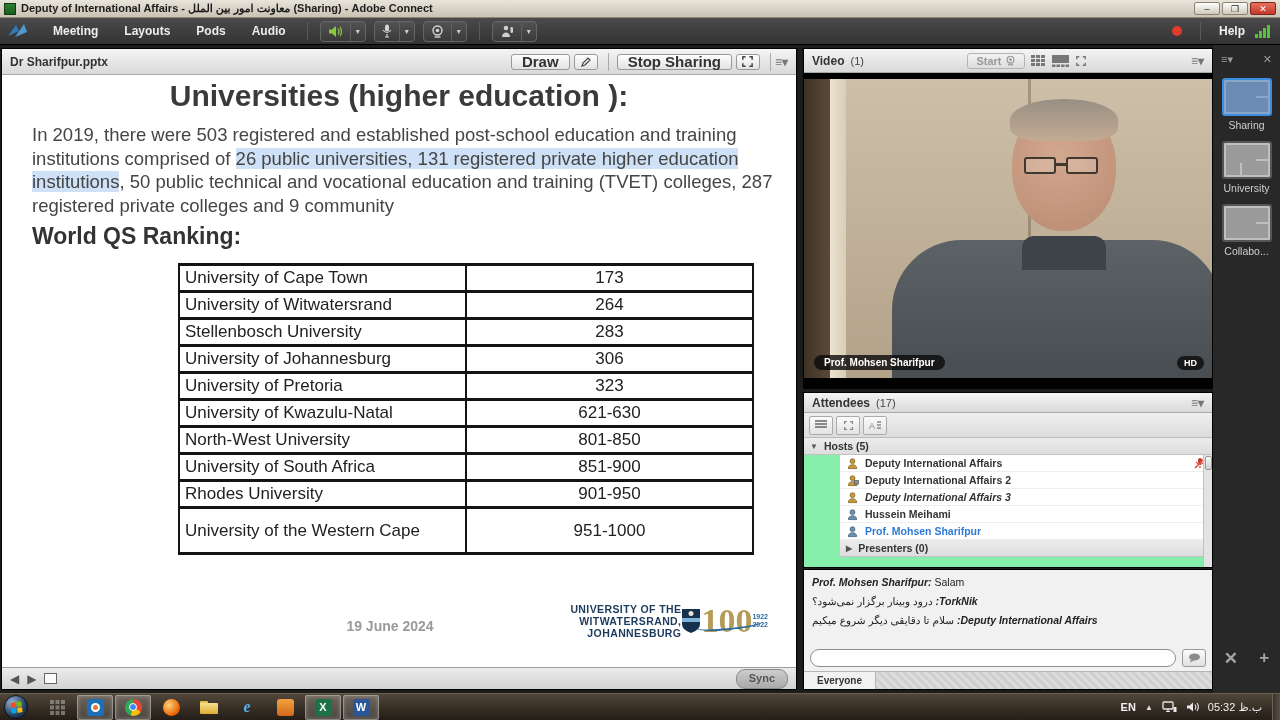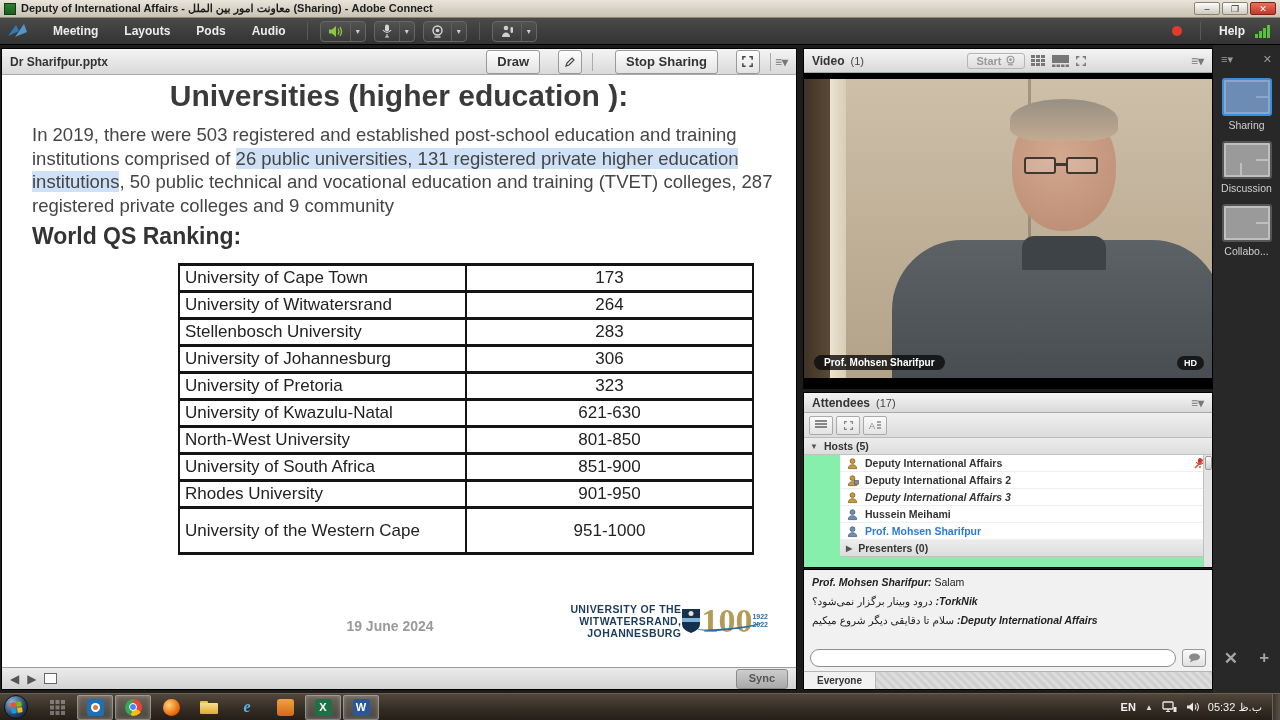--- a/index.html
+++ b/index.html
@@ -43,33 +43,33 @@
   .pod { position:absolute; background:#fff; border:1px solid #000; }
   .podhead { height:22px; background:linear-gradient(#f4f4f4,#d9d9d9);
     border-bottom:1px solid #a9a9a9; display:flex; align-items:center; padding:0 8px;
     font-size:12px; font-weight:bold; color:#333; }
   .podhead .cnt { font-weight:normal; font-size:11px; margin-left:6px; color:#444; }
   .pod-menu { margin-left:auto; color:#777; font-size:12px; }
 
   
   #sharePod { top:48px; left:1px; width:796px; height:642px; display:flex; flex-direction:column; }
   #sharePod .podhead { height:26px; }
-  .sp-btn { height:24px; padding:0 10px; font-size:13px; color:#333;
+  .sp-btn { height:16px; padding:0 10px; font-size:15px; color:#333;
     background:linear-gradient(#fefefe,#e2e2e2); border:1px solid #999; border-radius:3px;
-    display:flex; align-items:center; margin-left:18px; }
+    display:flex; align-items:center; margin-left:4px; }
   .sp-ic { width:24px; justify-content:center; padding:0; }
   .sp-sep { width:1px; height:18px; background:#aaa; margin:0 4px 0 10px; }
   .slide { position:relative; flex:1; background:#fff; overflow:hidden; }
   .sharefoot { height:22px; background:linear-gradient(#ececec,#d2d2d2); border-top:1px solid #9e9e9e;
     display:flex; align-items:center; padding:0 8px; }
   .nav-ar { color:#555; font-size:12px; margin-right:8px; }
   .nav-panel { width:13px; height:11px; border:1px solid #666; background:#fafafa; }
   .syncbtn { margin-left:auto; height:20px; padding:0 12px; font-size:11px; font-weight:bold;
     color:#555; background:linear-gradient(#cdcdcd,#a9a9a9); border:1px solid #8a8a8a;
-    border-radius:3px; line-height:16px; }
+    border-radius:9px; line-height:16px; }
 
   
   .sl-title { position:absolute; top:4px; left:0; width:100%; text-align:center;
     font-size:30px; font-weight:bold; color:#3a3a3a; letter-spacing:0; }
   .sl-para { position:absolute; top:48px; left:30px; width:748px; font-size:18.5px;
     line-height:1.28; color:#454545; }
   .hl { background:#cfe1f6; }
   .sl-qs { position:absolute; top:148px; left:30px; font-size:23px; font-weight:bold; color:#333; }
   .sl-table { position:absolute; top:188px; left:176px; border-collapse:collapse;
     width:576px; font-size:17px; color:#222; }
@@ -571,21 +571,21 @@
       <div class="lay-lbl">Sharing</div>
     </div>
     <div class="lay-item">
       <div class="lay-thumb">
         <i class="lt-main" style="height:18px"></i>
           <i class="lt-r1"></i>
           <i class="lt-r2"></i>
         <i style="left:2px; bottom:2px; width:14px; height:12px;"></i>
         <i style="left:18px; bottom:2px; width:14px; height:12px;"></i>
       </div>
-      <div class="lay-lbl">Discussion</div>
+      <div class="lay-lbl">University</div>
     </div>
     <div class="lay-item">
       <div class="lay-thumb">
         <i class="lt-main" style="height:20px"></i>
           <i class="lt-r1"></i>
           <i class="lt-r2"></i>
         <i style="left:2px; bottom:2px; width:30px; height:10px;"></i>
       </div>
       <div class="lay-lbl">Collabo...</div>
     </div>

